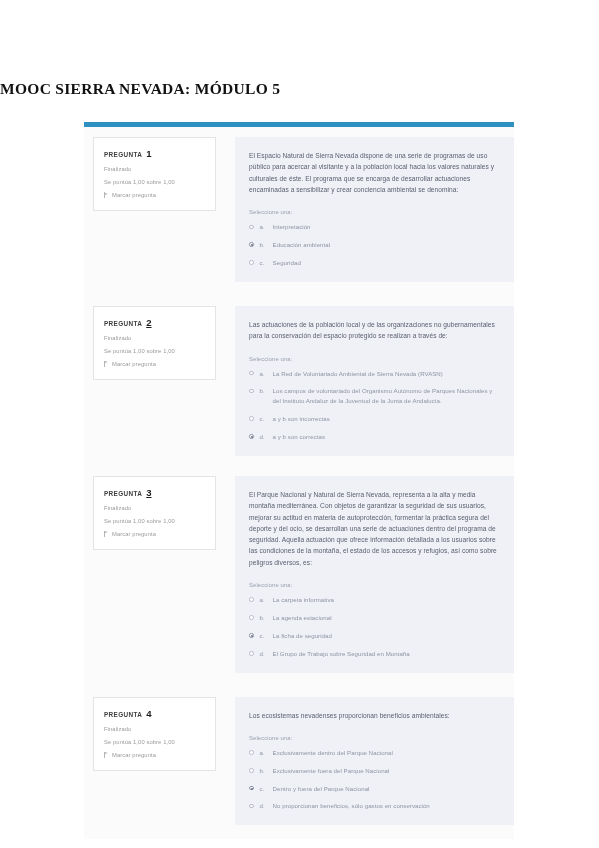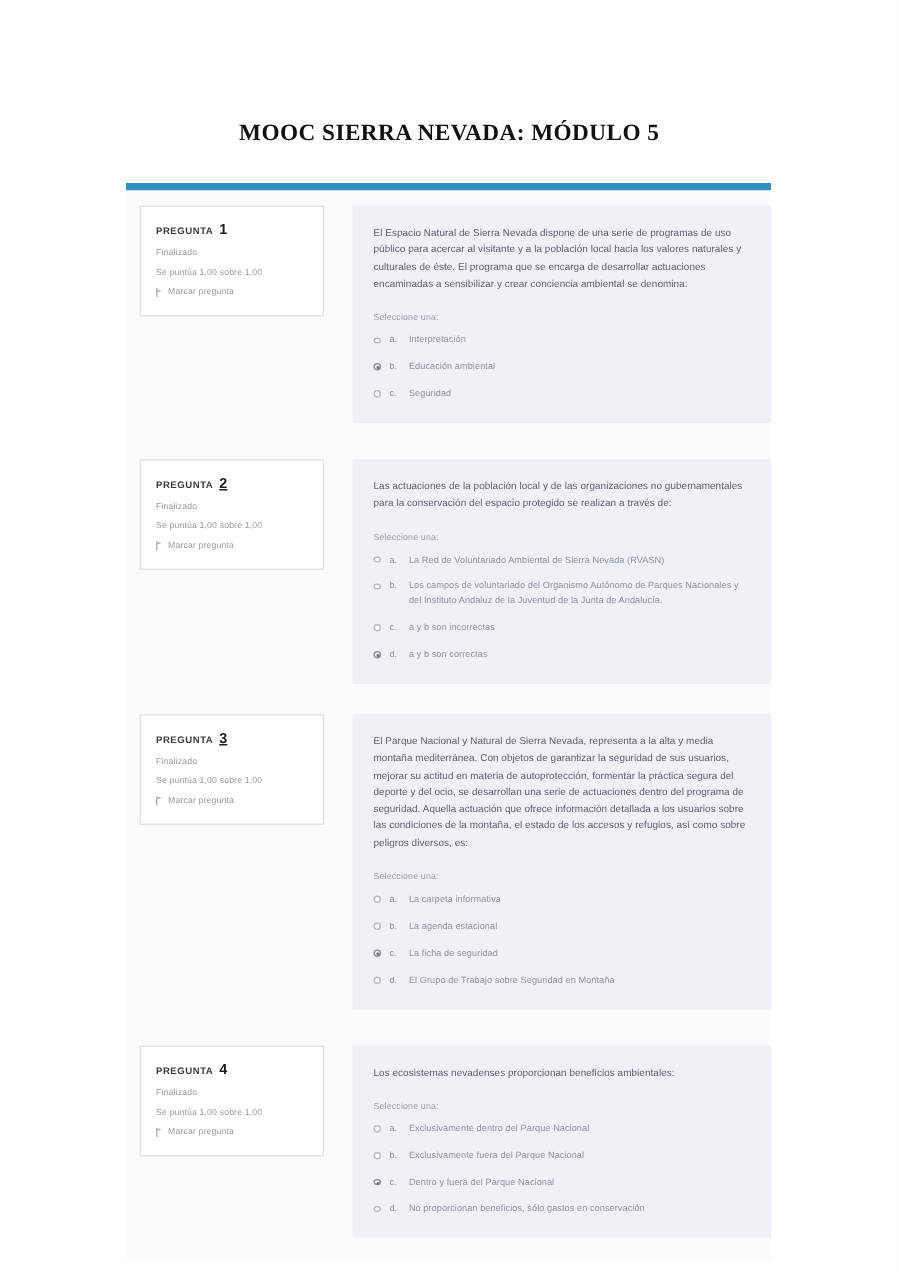--- a/index.html
+++ b/index.html
@@ -14,21 +14,20 @@
     font-family: "Liberation Sans", sans-serif;
     overflow: hidden;
   }
 
   
   .page-title {
     position: absolute;
     top: 70px;
     left: 0;
     width: 599px;
-    text-align: center;
     font-family: "Liberation Serif", serif;
     font-weight: 700;
     font-size: 15.5px;
     letter-spacing: 0.3px;
     color: #111111;
   }
 
   
   .content-area {
     position: absolute;

